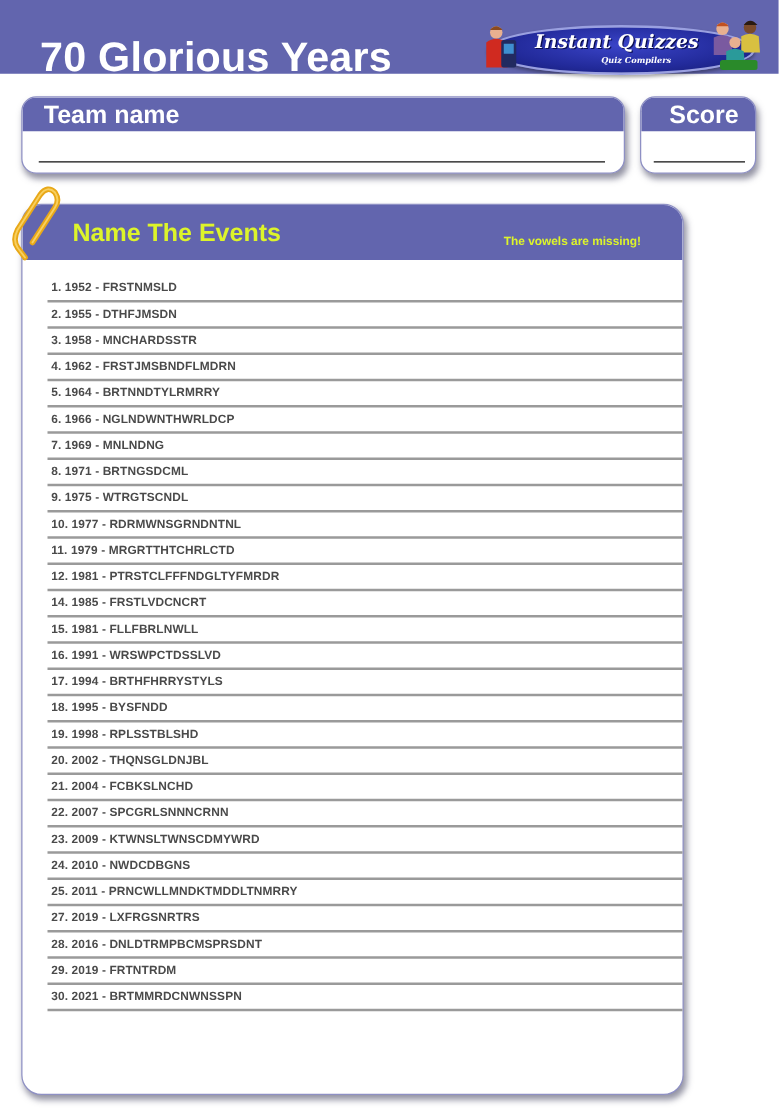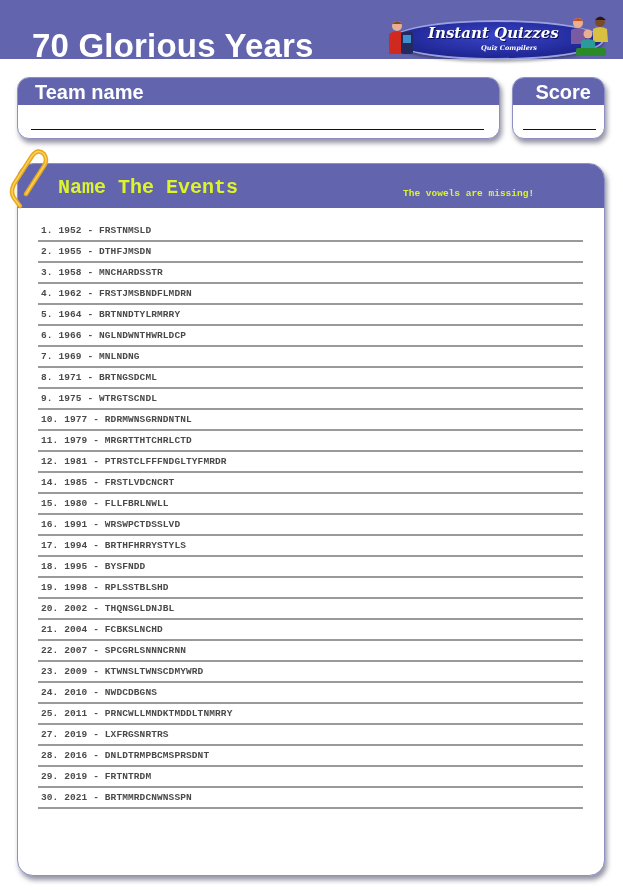--- a/index.html
+++ b/index.html
@@ -51,21 +51,21 @@
     .team-box .box-head { height: 27px; padding-left: 17px; line-height: 29px; }
     .team-line {
       position: absolute; left: 13px; top: 51px; width: 453px; height: 0; border-top: 1.5px solid #111;
     }
     .score-box { left: 512px; top: 77px; width: 93px; height: 62px; }
     .score-box .box-head { height: 27px; text-align: right; padding-right: 13px; line-height: 29px; }
     .score-line {
       position: absolute; left: 10px; top: 51px; width: 73px; height: 0; border-top: 1.5px solid #111;
     }
 
-    .panel { left: 17px; top: 163px; width: 588px; height: 713px; border-radius: 16px; font-family: Liberation Mono, monospace; }
+    .panel { left: 17px; top: 163px; width: 530px; height: 713px; border-radius: 16px; }
     .panel-head {
       position: absolute; left: 0; top: 0; width: 100%; height: 44px; background: #6265ae;
     }
     .panel-title {
       position: absolute; left: 40px; top: 12px; font-size: 20px; font-weight: bold; color: #ddf42a;
     }
     .panel-note {
       position: absolute; left: 385px; top: 24px; font-size: 9.5px; font-weight: bold; color: #ddf42a;
     }
     .clip {
@@ -138,21 +138,21 @@
     <li class="list-item">4. 1962 - FRSTJMSBNDFLMDRN</li>
     <li class="list-item">5. 1964 - BRTNNDTYLRMRRY</li>
     <li class="list-item">6. 1966 - NGLNDWNTHWRLDCP</li>
     <li class="list-item">7. 1969 - MNLNDNG</li>
     <li class="list-item">8. 1971 - BRTNGSDCML</li>
     <li class="list-item">9. 1975 - WTRGTSCNDL</li>
     <li class="list-item">10. 1977 - RDRMWNSGRNDNTNL</li>
     <li class="list-item">11. 1979 - MRGRTTHTCHRLCTD</li>
     <li class="list-item">12. 1981 - PTRSTCLFFFNDGLTYFMRDR</li>
     <li class="list-item">14. 1985 - FRSTLVDCNCRT</li>
-    <li class="list-item">15. 1980 - FLLFBRLNWLL</li>
+    <li class="list-item">15. 1981 - FLLFBRLNWLL</li>
     <li class="list-item">16. 1991 - WRSWPCTDSSLVD</li>
     <li class="list-item">17. 1994 - BRTHFHRRYSTYLS</li>
     <li class="list-item">18. 1995 - BYSFNDD</li>
     <li class="list-item">19. 1998 - RPLSSTBLSHD</li>
     <li class="list-item">20. 2002 - THQNSGLDNJBL</li>
     <li class="list-item">21. 2004 - FCBKSLNCHD</li>
     <li class="list-item">22. 2007 - SPCGRLSNNNCRNN</li>
     <li class="list-item">23. 2009 - KTWNSLTWNSCDMYWRD</li>
     <li class="list-item">24. 2010 - NWDCDBGNS</li>
     <li class="list-item">25. 2011 - PRNCWLLMNDKTMDDLTNMRRY</li>

